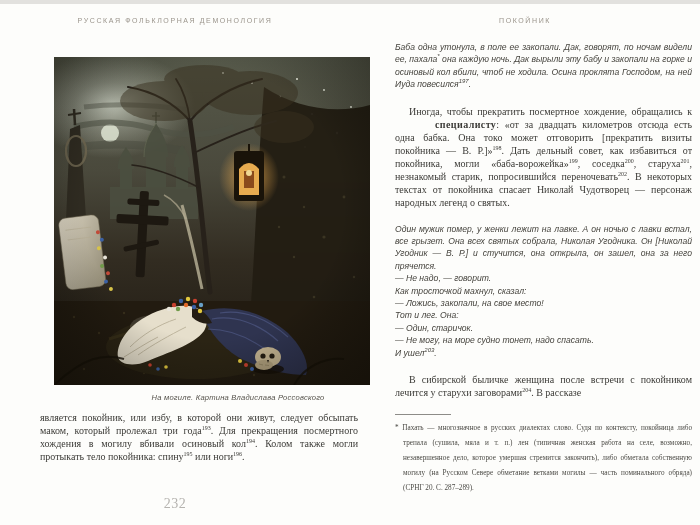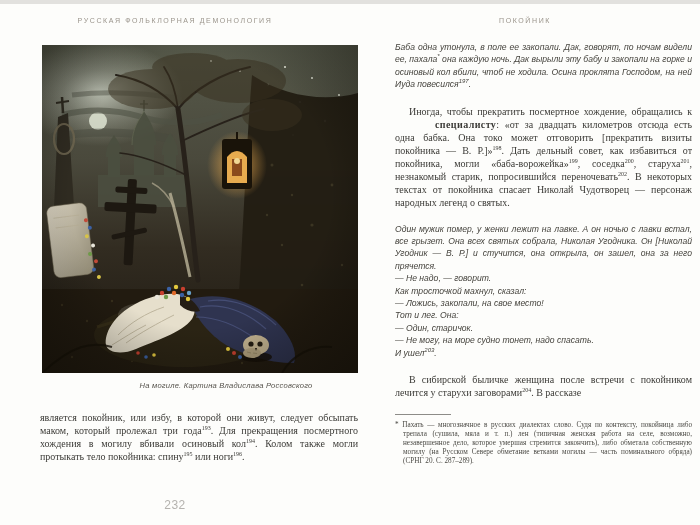--- a/index.html
+++ b/index.html
@@ -16,21 +16,21 @@
   .page.left{left:0;width:350px;}
   .page.right{left:350px;width:350px;}
   .running-head{
     position:absolute;top:17px;left:0;width:100%;
     text-align:center;
     font-family:"Liberation Sans", sans-serif;
     font-size:7px;letter-spacing:1.6px;color:#9a948b;
     text-transform:uppercase;white-space:nowrap;
   }
   
-  .figure{position:absolute;left:42px;top:45px;width:368px;margin:0;}
+  .figure{position:absolute;left:42px;top:45px;width:368px;margin:12px;}
   .figure svg{display:block;width:316px;height:328px;background:#2a261d;}
   .figure figcaption{
     margin-top:8px;text-align:center;
     font-family:"Liberation Sans", sans-serif;font-style:italic;
     font-size:7.6px;color:#56534c;letter-spacing:.2px;
   }
   
   .body{
     font-size:10px;line-height:13px;text-align:justify;margin:0;
     color:#3b3a36;hyphens:auto;
@@ -43,27 +43,27 @@
     text-align:justify;hyphens:auto;
   }
   .quote .qline{min-height:12.4px;}
   .mb{margin-bottom:14px;}
   .mt{margin-top:14px;}
   .indent{text-indent:14px;}
   .sup{font-size:6px;vertical-align:4px;line-height:0;letter-spacing:0;}
   .b{font-weight:bold;letter-spacing:.4px;margin-left:40px;}
   .footnote-rule{width:56px;height:0;border-top:1px solid #8d8c88;margin:15px 0 6px 0;}
   .footnote{
-    font-size:7.2px;line-height:9px;text-align:justify;color:#4a4944;
+    font-size:7.2px;line-height:15px;text-align:justify;color:#4a4944;
     padding-left:8px;text-indent:-8px;hyphens:auto;
   }
   .pageno{
     position:absolute;bottom:13px;left:0;width:100%;text-align:center;
-    font-family:Liberation Sans, sans-serif;
-    font-size:12px;color:#b5b3af;letter-spacing:.5px;
+    font-family:Liberation Serif, serif;
+    font-size:14px;color:#b5b3af;letter-spacing:.5px;
   }
 </style>
 </head>
 <body>
 
 <div class="spread">
   <div class="top-edge"></div>
 
   <div class="page left">
     <div class="running-head">РУССКАЯ ФОЛЬКЛОРНАЯ ДЕМОНОЛОГИЯ</div>

